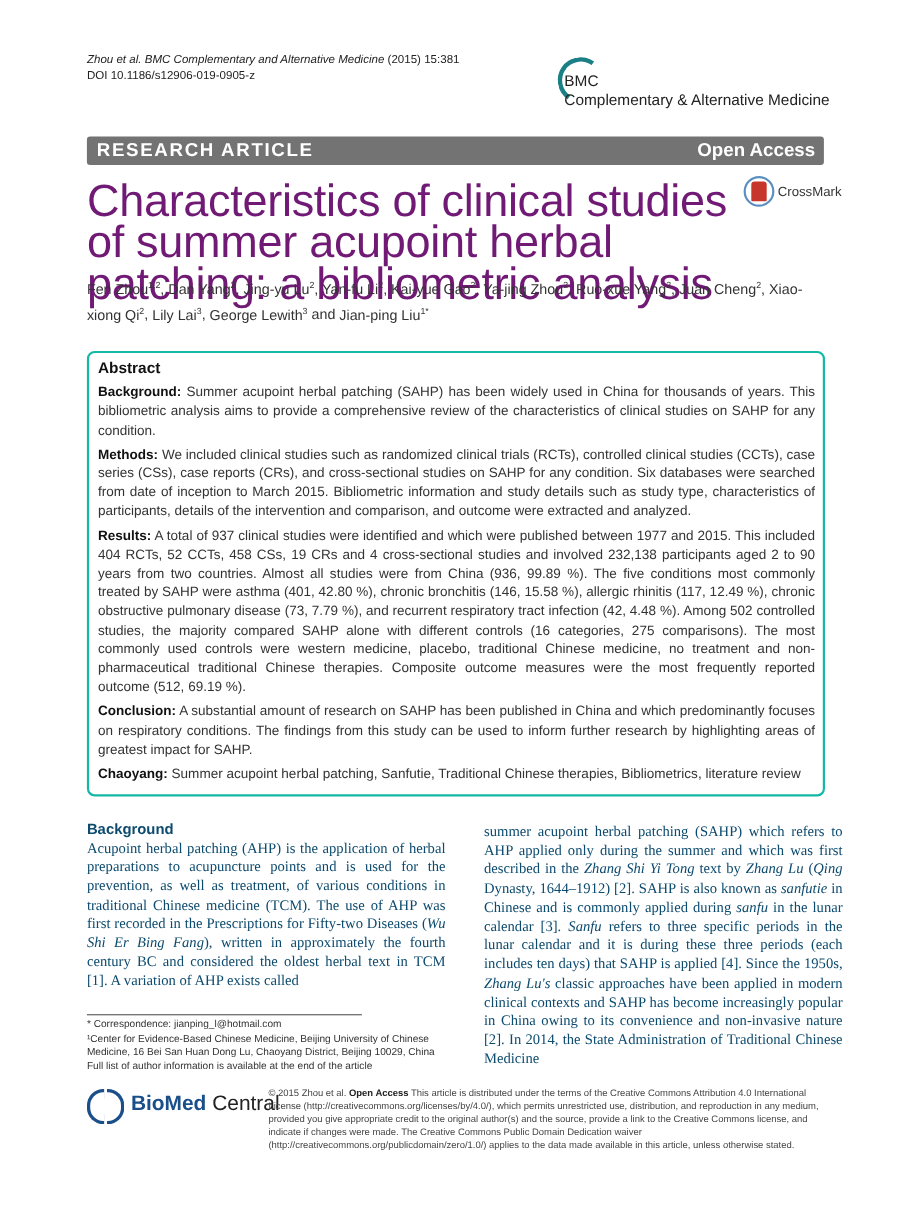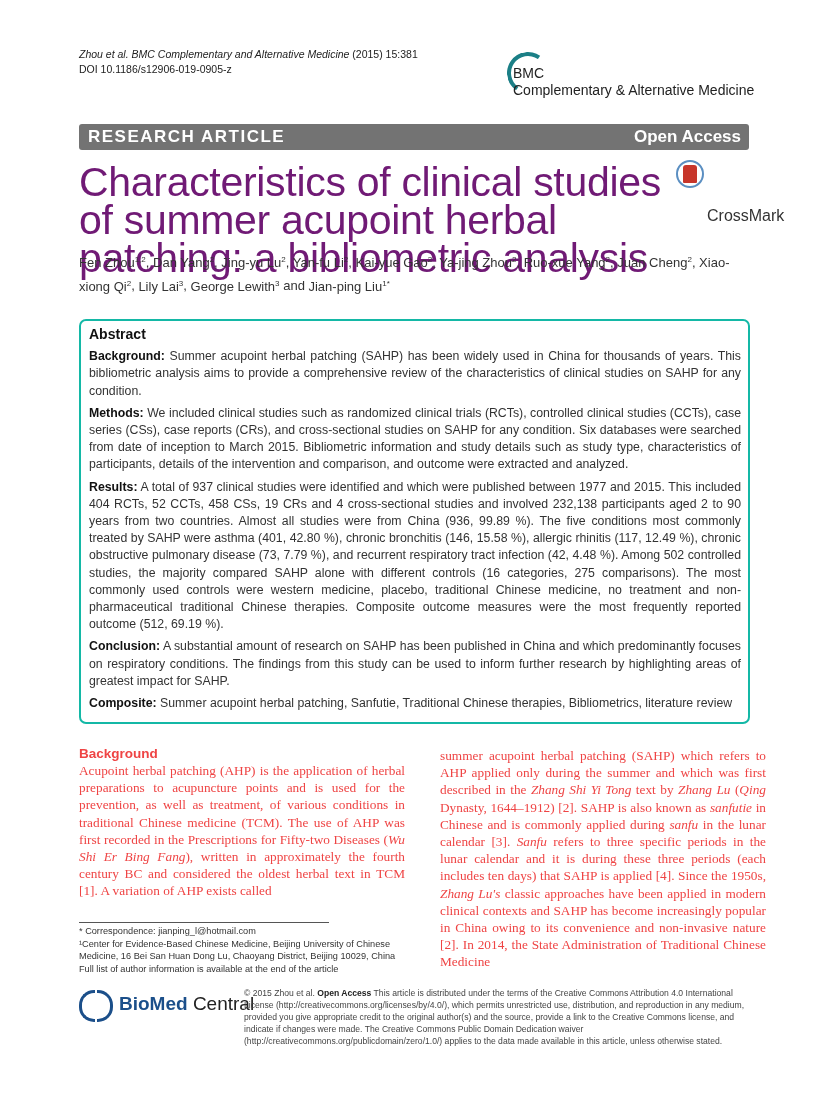--- a/index.html
+++ b/index.html
@@ -11,29 +11,29 @@
   .bmc-arc { position:absolute; left:4px; top:0; width:34px; height:34px; border:4px solid #1b7f86; border-radius:50%; border-right-color:transparent; border-bottom-color:transparent; transform:rotate(-10deg); }
   .bmc-text1 { position:absolute; left:10px; top:13px; font-size:14px; color:#222; }
   .bmc-text2 { position:absolute; left:10px; top:30px; font-size:14px; color:#222; white-space:nowrap; }
   .banner { left:79px; top:124px; width:670px; height:26px; background:#737373; border-radius:3px; color:#fff; font-weight:bold; }
   .banner .left { position:absolute; left:9px; top:3px; font-size:17px; letter-spacing:1.5px; }
   .banner .right { position:absolute; right:8px; top:3px; font-size:17px; }
   .title { left:79px; top:163px; width:620px; font-size:41px; line-height:38px; color:#701a75; letter-spacing:-0.3px; }
   .crossmark { left:676px; top:160px; width:90px; height:30px; }
   .cm-circle { position:absolute; left:0; top:0; width:24px; height:24px; border-radius:50%; border:2px solid #5b8fc2; background:#fff; }
   .cm-inner { position:absolute; left:5px; top:3px; width:14px; height:18px; background:#c7362b; border-radius:3px 3px 1px 1px; }
-  .cm-label { position:absolute; left:31px; top:7px; font-size:16px; color:#333;margin-top:40px; }
+  .cm-label { position:absolute; left:31px; top:7px; font-size:12px; color:#333; }
   .authors { left:79px; top:250px; width:680px; font-size:13px; line-height:20px; color:#333; }
   .authors sup { font-size:8px; }
   .abstract-box { left:79px; top:319px; width:667px; height:401px; border:2px solid #14b8a6; border-radius:7px; }
   .abstract-inner { position:absolute; left:8px; top:5px; width:652px; font-size:12.3px; line-height:17.2px; color:#333; }
   .abstract-inner h2 { margin:0 0 5px 0; font-size:14px; font-weight:bold; color:#111; }
   .abstract-inner p { margin:0 0 5px 0; text-align:justify; }
   .abstract-inner b { color:#111; }
-  .body-col { width:326px; font-family:"Liberation Serif", serif; font-size:13.3px; line-height:17.2px; color:#ef4444; text-align:justify; hyphens:auto; }
+  .body-col { width:326px; font-family:"Liberation Serif", serif; font-size:13.3px; line-height:17.2px; color:#0c4a6e; text-align:justify; hyphens:auto; }
   .col-left { left:79px; top:745px; }
   .col-right { left:423px; top:747px;margin-left:17px; }
   .col-left h3 { margin:0; font-family:"Liberation Sans", sans-serif; font-size:13.5px; font-weight:bold; line-height:17px; }
   .col-left p, .col-right p { margin:0; }
   .footnote-rule { left:79px; top:922px; width:250px; height:1px; background:#555; }
   .footnotes { left:79px; top:925px; width:330px; font-size:9.2px; line-height:12.5px; color:#333; }
   .bmc-central { left:79px; top:988px; width:150px; height:34px; }
   .bc-arc-l { position:absolute; left:0; top:2px; width:13px; height:26px; border:3px solid #1b4f8a; border-right:none; border-radius:15px 0 0 15px; }
   .bc-arc-r { position:absolute; left:18px; top:2px; width:13px; height:26px; border:3px solid #1b4f8a; border-left:none; border-radius:0 15px 15px 0; }
   .bc-text { position:absolute; left:40px; top:5px; font-size:19px; white-space:nowrap; }
@@ -75,21 +75,21 @@
 
 <div class="abs authors" id="authors"><span>Fen Zhou<sup>1,2</sup></span>, <span>Dan Yang<sup>2</sup></span>, <span>Jing-yu Lu<sup>2</sup></span>, <span>Yan-fu Li<sup>2</sup></span>, <span>Kai-yue Gao<sup>2</sup></span>, <span>Ya-jing Zhou<sup>2</sup></span>, <span>Ruo-xue Yang<sup>2</sup></span>, <span>Juan Cheng<sup>2</sup></span>, <span>Xiao-xiong Qi<sup>2</sup></span>, <span>Lily Lai<sup>3</sup></span>, <span>George Lewith<sup>3</sup></span> and <span>Jian-ping Liu<sup>1*</sup></span></div>
 
 <div class="abs abstract-box">
   <div class="abstract-inner">
     <h2>Abstract</h2>
     <p><b>Background:</b> <span>Summer acupoint herbal patching (SAHP) has been widely used in China for thousands of years. This bibliometric analysis aims to provide a comprehensive review of the characteristics of clinical studies on SAHP for any condition.</span></p>
     <p><b>Methods:</b> <span>We included clinical studies such as randomized clinical trials (RCTs), controlled clinical studies (CCTs), case series (CSs), case reports (CRs), and cross-sectional studies on SAHP for any condition. Six databases were searched from date of inception to March 2015. Bibliometric information and study details such as study type, characteristics of participants, details of the intervention and comparison, and outcome were extracted and analyzed.</span></p>
     <p><b>Results:</b> <span>A total of 937 clinical studies were identified and which were published between 1977 and 2015. This included 404 RCTs, 52 CCTs, 458 CSs, 19 CRs and 4 cross-sectional studies and involved 232,138 participants aged 2 to 90 years from two countries. Almost all studies were from China (936, 99.89 %). The five conditions most commonly treated by SAHP were asthma (401, 42.80 %), chronic bronchitis (146, 15.58 %), allergic rhinitis (117, 12.49 %), chronic obstructive pulmonary disease (73, 7.79 %), and recurrent respiratory tract infection (42, 4.48 %). Among 502 controlled studies, the majority compared SAHP alone with different controls (16 categories, 275 comparisons). The most commonly used controls were western medicine, placebo, traditional Chinese medicine, no treatment and non-pharmaceutical traditional Chinese therapies. Composite outcome measures were the most frequently reported outcome (512, 69.19 %).</span></p>
     <p><b>Conclusion:</b> <span>A substantial amount of research on SAHP has been published in China and which predominantly focuses on respiratory conditions. The findings from this study can be used to inform further research by highlighting areas of greatest impact for SAHP.</span></p>
-    <p><b>Composite:</b> <span>Summer acupoint herbal patching, Sanfutie, Traditional Chinese therapies, Bibliometrics, literature review</span></p>
+    <p><b>Chaoyang:</b> <span>Summer acupoint herbal patching, Sanfutie, Traditional Chinese therapies, Bibliometrics, literature review</span></p>
   </div>
 </div>
 
 <div class="abs body-col col-left">
   <h3>Background</h3>
   <p id="left-para">Acupoint herbal patching (AHP) is the application of herbal preparations to acupuncture points and is used for the prevention, as well as treatment, of various conditions in traditional Chinese medicine (TCM). The use of AHP was first recorded in the Prescriptions for Fifty-two Diseases (<i>Wu Shi Er Bing Fang</i>), written in approximately the fourth century BC and considered the oldest herbal text in TCM [1]. A variation of AHP exists called</p>
 </div>
 
 <div class="abs body-col col-right">
   <p id="right-para">summer acupoint herbal patching (SAHP) which refers to AHP applied only during the summer and which was first described in the <i>Zhang Shi Yi Tong</i> text by <i>Zhang Lu</i> (<i>Qing</i> Dynasty, 1644–1912) [2]. SAHP is also known as <i>sanfutie</i> in Chinese and is commonly applied during <i>sanfu</i> in the lunar calendar [3]. <i>Sanfu</i> refers to three specific periods in the lunar calendar and it is during these three periods (each includes ten days) that SAHP is applied [4]. Since the 1950s, <i>Zhang Lu's</i> classic approaches have been applied in modern clinical contexts and SAHP has become increasingly popular in China owing to its convenience and non-invasive nature [2]. In 2014, the State Administration of Traditional Chinese Medicine</p>

